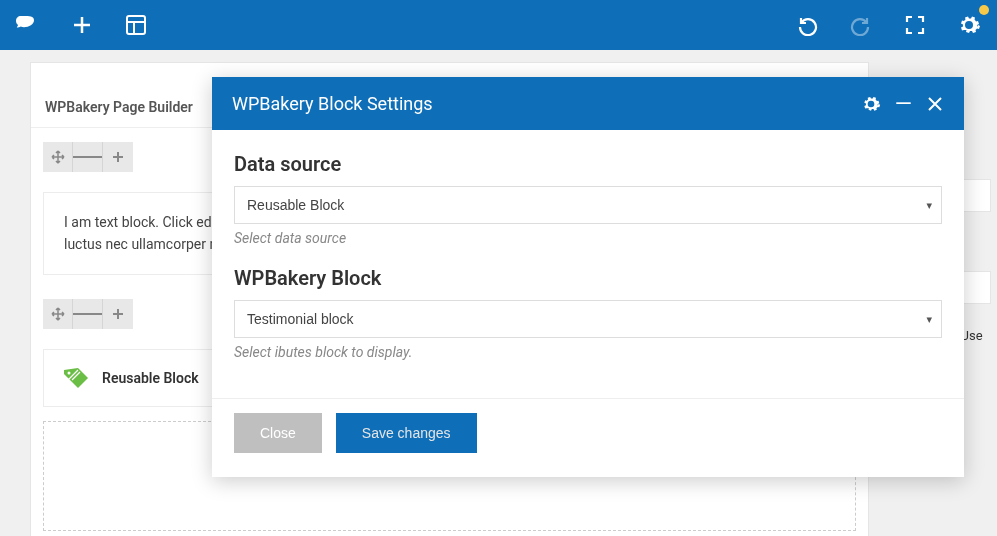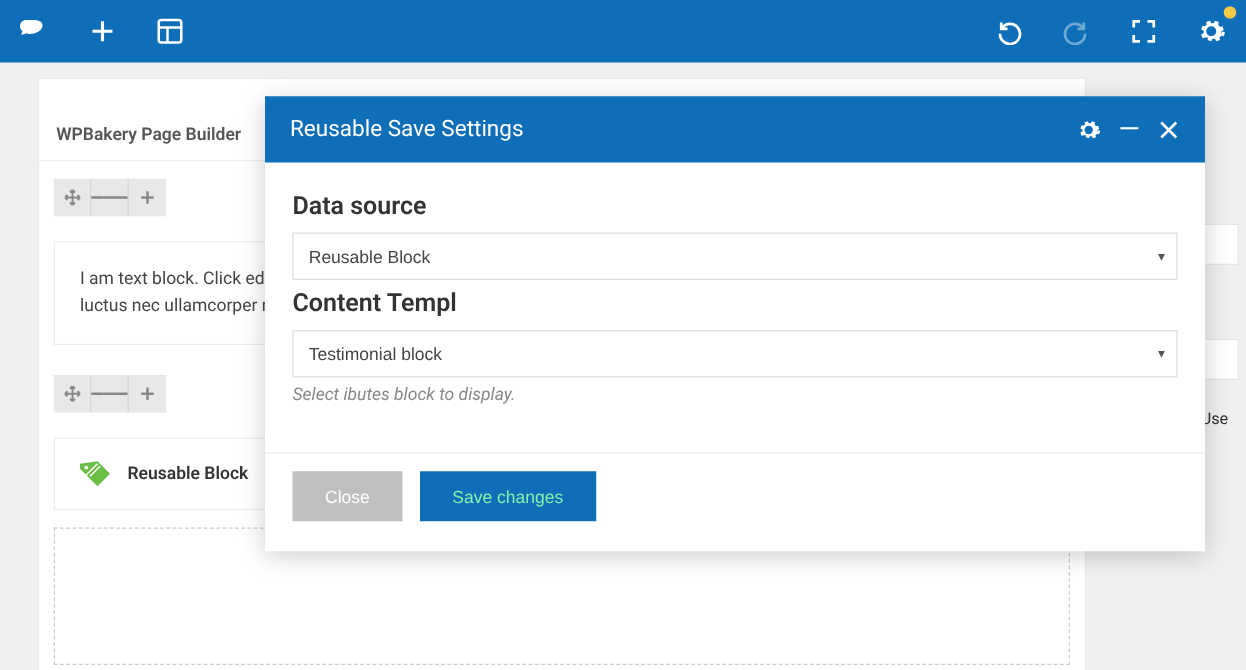--- a/index.html
+++ b/index.html
@@ -45,21 +45,21 @@
     .modal-actions .ma { cursor: pointer; display: flex; align-items: center; }
     .modal-body { padding: 22px 22px 8px 22px; }
     .fld-label { font-weight: 600; color: #333; font-size: 20px; margin-bottom: 10px; }
     .select { width: 100%; border: 1px solid #ddd; padding: 10px 12px; font-size: 14px; color: #444; background: #fff; appearance: none; -webkit-appearance: none; position: relative; }
     .select-wrap { position: relative; margin-bottom: 6px; }
     .select-wrap::after { content: "▾"; position: absolute; right: 10px; top: 50%; transform: translateY(-50%); color: #555; font-size: 11px; pointer-events: none; }
     .hint { font-style: italic; color: #888; font-size: 14px; margin-bottom: 20px; }
     .modal-footer { padding: 14px 22px 24px 22px; display: flex; gap: 14px; border-top: 1px solid #eee; margin-top: 10px; }
     .btn { padding: 12px 26px; border: none; font-size: 14px; cursor: pointer; }
     .btn-gray { background: #bfbfbf; color: #fff; }
-    .btn-blue { background: #0e6eb8; color: #86efac; }
+    .btn-blue { background: #0e6eb8; color: #e5e5e5; }
   </style>
 </head>
 <body>
 
 <div class="toolbar">
   <div class="toolbar-left">
     <div class="tb-icon">
       <svg width="26" height="22" viewBox="0 0 26 22">
           <path fill="#fff" d="M6 2c-3 0-5 2-5 5 0 2 1 3 2 4-0.3 1.5-1.4 2.6-1.4 2.6s2.8 0.2 4.2-1c1 .4 2 .6 3.2.6 5 0 10-3 10-7S14 2 9 2H6z"></path>
         </svg>
@@ -169,21 +169,21 @@
     <div class="right-frag link">ash</div>
     <div class="right-frag box" style="font-weight:600;">ibutes</div>
     <div class="right-frag">nt)</div>
     <div class="right-frag box">Templ</div>
     <div class="right-frag" style="line-height:1.5;">Need help? Use the Help tab above the screen title.</div>
   </div>
 </div>
 
 <div class="modal">
   <div class="modal-header">
-    <div class="modal-title">Reusable Save Settings</div>
+    <div class="modal-title">WPBakery Block Settings</div>
     <div class="modal-actions">
       <div class="ma">
         <svg width="20" height="20" viewBox="0 0 24 24">
             <path fill="#fff" d="M12 8a4 4 0 1 0 0 8 4 4 0 0 0 0-8zm9 4l2 1-1 3-2-.5a8 8 0 0 1-1.5 1.5l.5 2-3 1-1-2a8 8 0 0 1-2 0l-1 2-3-1 .5-2A8 8 0 0 1 7 17l-2 .5-1-3 2-1a8 8 0 0 1 0-2l-2-1 1-3 2 .5A8 8 0 0 1 8.5 6.5L8 4.5l3-1 1 2a8 8 0 0 1 2 0l1-2 3 1-.5 2A8 8 0 0 1 19 8.5l2-.5 1 3-2 1a8 8 0 0 1 0 2z"></path>
           </svg>
       </div>
       <div class="ma" style="font-size:22px;line-height:10px;">—</div>
       <div class="ma">
         <svg width="18" height="18" viewBox="0 0 18 18">
             <path stroke="#fff" stroke-width="2" d="M3 3l12 12M15 3L3 15"></path>
@@ -191,22 +191,23 @@
       </div>
     </div>
   </div>
   <div class="modal-body">
     <div class="fld-label">Data source</div>
     <div class="select-wrap">
       <select class="select">
         <option>Reusable Block</option>
       </select>
     </div>
-
-    <div class="fld-label">Content Templ</div>
+    <div class="hint">Select data source</div>
+
+    <div class="fld-label">WPBakery Block</div>
     <div class="select-wrap">
       <select class="select">
         <option>Testimonial block</option>
       </select>
     </div>
     <div class="hint">Select ibutes block to display.</div>
   </div>
   <div class="modal-footer">
     <button class="btn btn-gray">Close</button>
     <button class="btn btn-blue">Save changes</button>

